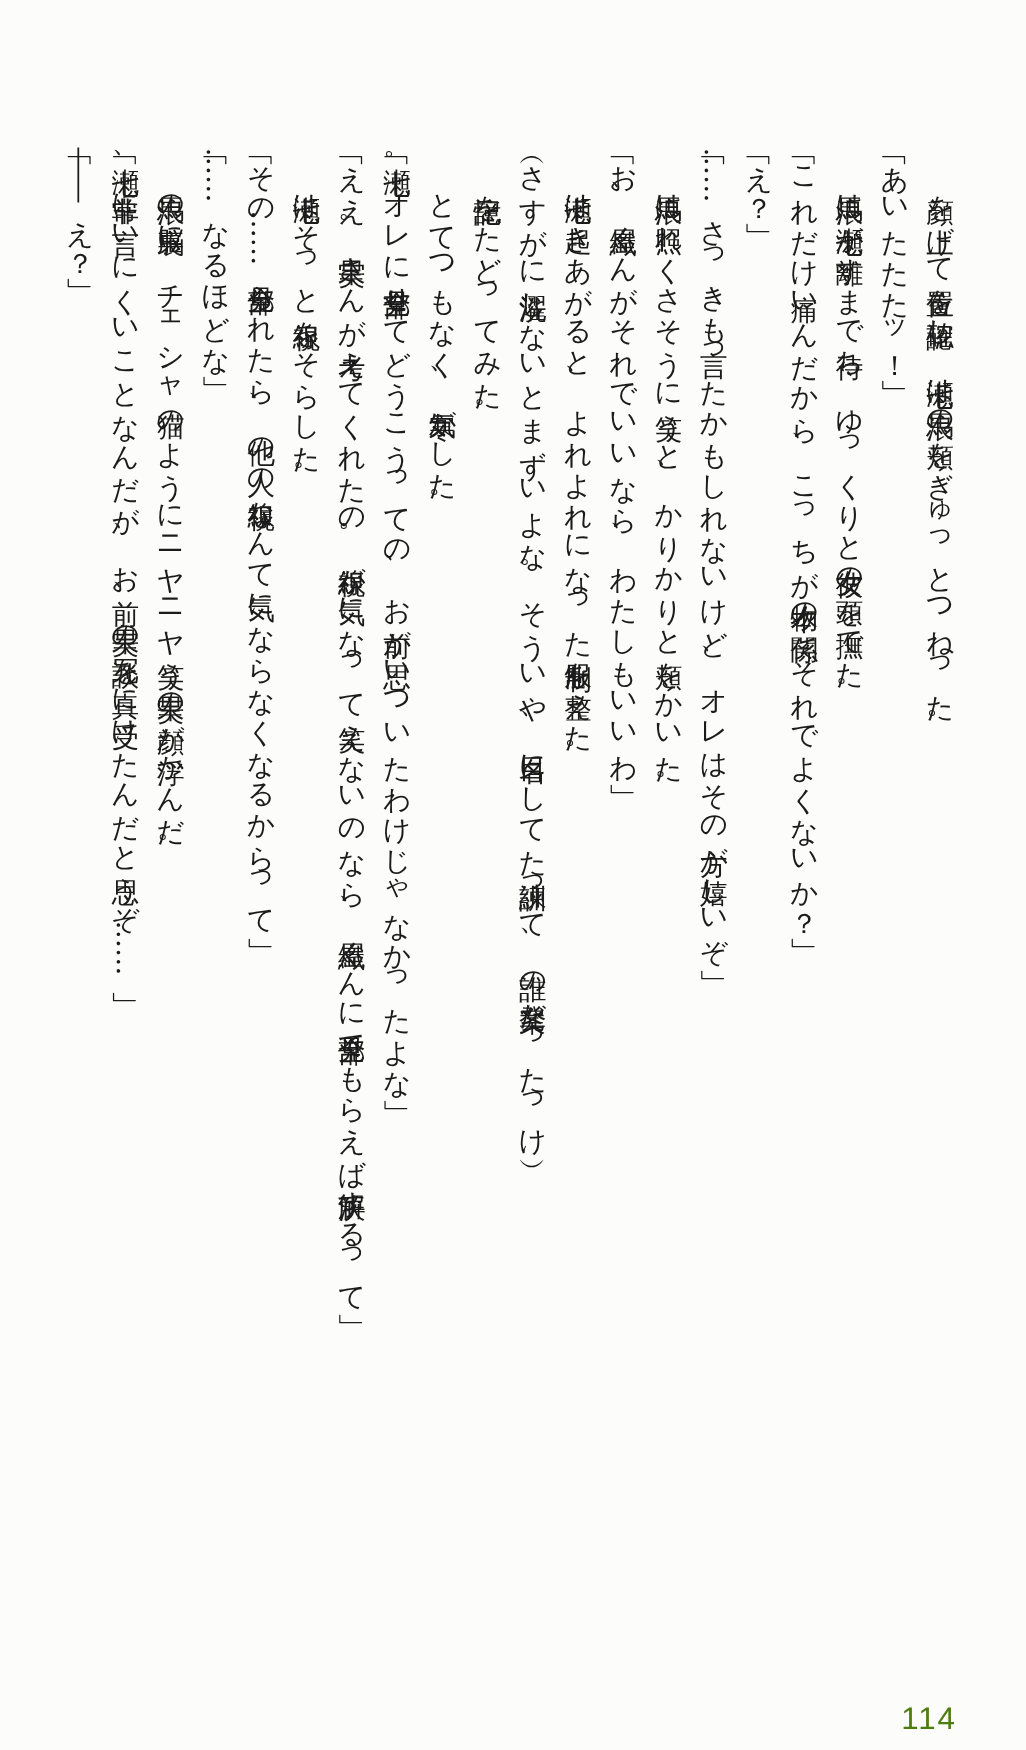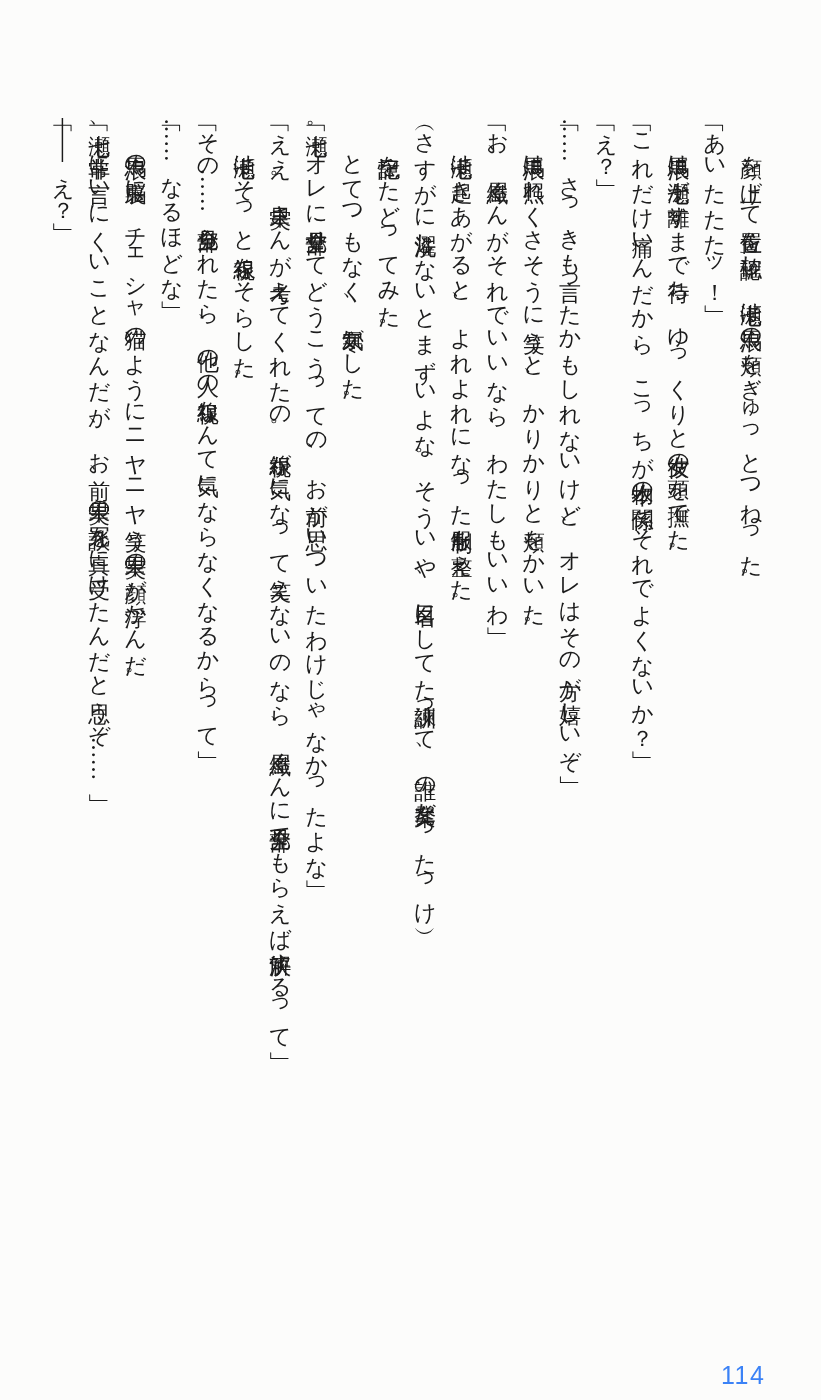--- a/index.html
+++ b/index.html
@@ -39,21 +39,21 @@
   .text-block p.indent {
     text-indent: 1em;
   }
   .page-number {
     position: absolute;
     left: 721px;
     top: 1361px;
     font-family: "Liberation Sans", "DejaVu Sans", sans-serif;
     font-size: 25px;
     letter-spacing: 1.5px;
-    color: #3b82f6;
+    color: #4d7c0f;
   }
 </style>
 </head>
 <body>
 
 <div class="page">
 
   <div class="text-block">
 
   <p class="indent">顔を上げて位置を確認し、七瀬は浪馬の頬をぎゅっとつねった。</p>

